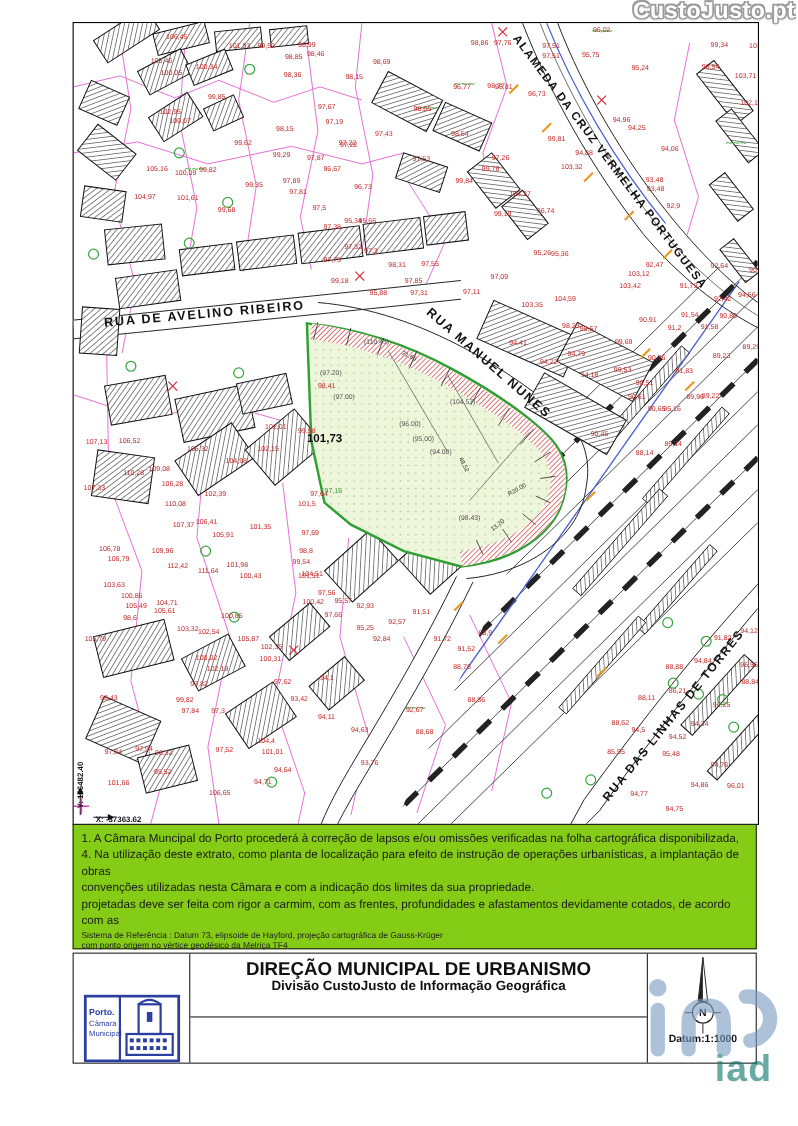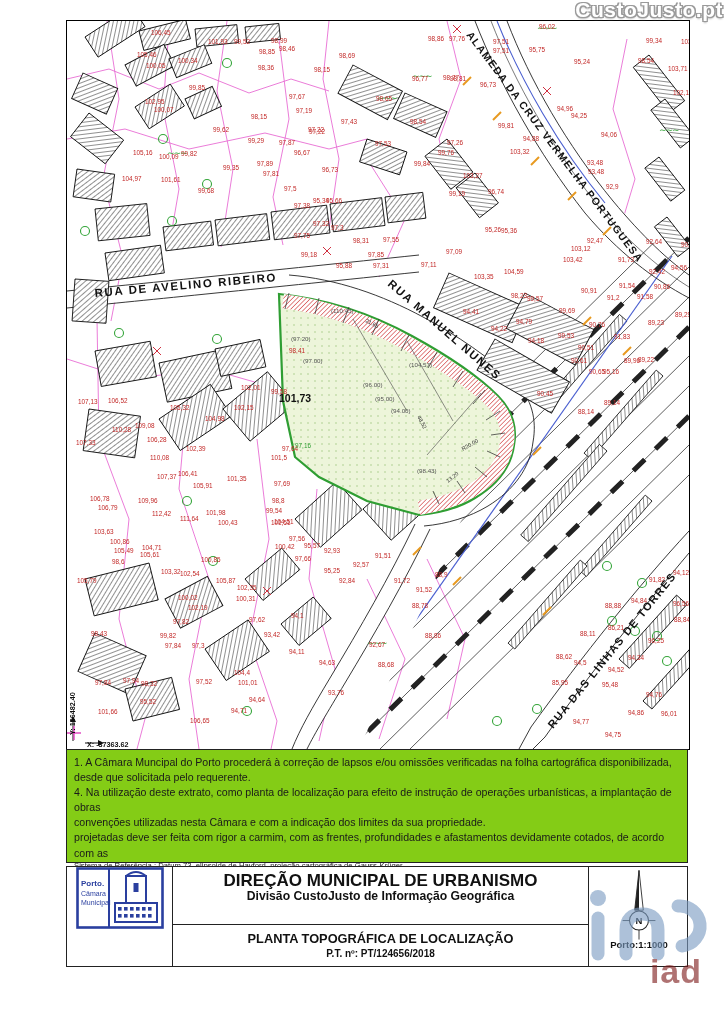--- a/index.html
+++ b/index.html
@@ -23,33 +23,33 @@
   .sq{font-size:9px;fill:#35a53a;letter-spacing:-1px;}
   .notes-box{position:absolute;left:66px;top:749px;width:622px;height:114px;
     border:1.2px solid #222;box-sizing:border-box;padding:5px 7px 0 7px;background:#84cc16;}
   .note{font-size:10.6px;line-height:15.1px;color:#1a1a1a;}
   .ref{font-size:7.7px;line-height:9.5px;color:#222;}
   .cl-row{position:relative;margin-top:3px;font-size:11px;height:16px;}
   .cl-row .date{position:absolute;left:322px;top:0;}
   .footer{position:absolute;left:66px;top:866px;width:622px;height:101px;
     border:1.4px solid #222;box-sizing:border-box;background:#fff;}
   .cell-logo{position:absolute;left:0;top:0;width:106px;height:100%;
-    border-right:1.2px solid #222;box-sizing:border-box;display:flex;align-items:flex-start;justify-content:center;}
+    border-right:1.2px solid #222;box-sizing:border-box;display:flex;align-items:flex-end;justify-content:center;}
   .cell-mid{position:absolute;left:106px;top:0;width:415px;height:100%;box-sizing:border-box;}
   .mid-top{height:58px;border-bottom:1.2px solid #222;box-sizing:border-box;text-align:center;padding-top:6px;}
   .mid-bottom{text-align:center;padding-top:6px;}
   .org1{font-size:17px;font-weight:bold;line-height:16px;}
   .org2{font-size:12.2px;font-weight:bold;line-height:15px;}
   .title{font-size:12.8px;font-weight:bold;line-height:16px;}
   .ptnum{font-size:10px;font-weight:bold;line-height:14px;}
   .cell-right{position:absolute;left:521px;top:0;width:101px;height:100%;
     border-left:1.2px solid #222;box-sizing:border-box;text-align:center;}
   .escala{font-size:9.5px;font-weight:bold;margin-top:-4px;}
   .iad{position:absolute;left:582px;top:884px;z-index:10;opacity:.62;}
-  .iad-text{font-size:34px;font-weight:bold;color:#7f1d1d;text-align:right;
+  .iad-text{font-size:34px;font-weight:bold;color:#0f766e;text-align:right;
     margin-top:-14px;padding-right:6px;letter-spacing:1px;}
   .logo-svg,.compass-svg{display:block;margin:0 auto;}
 </style>
 </head>
 <body>
 
 <div class="page">
 
   <div class="cj-watermark">CustoJusto.pt</div>
 
@@ -541,21 +541,20 @@
           <text x="399" y="14" class="street" transform="rotate(53 399 14)" font-size="10.5" letter-spacing="1.3">ALAMEDA DA CRUZ VERMELHA PORTUGUESA</text>
           <text x="486" y="708" class="street" transform="rotate(-51 486 708)" font-size="11" letter-spacing="1.5">RUA DAS LINHAS DE TORRES</text>
           <text x="8" y="714" class="coord" transform="rotate(-90 8 714)">Y: 166482.40</text>
           <text x="20" y="726" class="coord">X: -37363.62</text>
         </g>
     </svg>
   </div>
 
   <div class="notes-box">
     <div class="note">1. A Câmara Muncipal do Porto procederá à correção de lapsos e/ou omissões verificadas na folha cartográfica disponibilizada,</div>
-    <div class="note">desde que solicitada pelo requerente.</div>
     <div class="note">4. Na utilização deste extrato, como planta de localização para efeito de instrução de operações urbanísticas, a implantação de obras</div>
     <div class="note">convenções utilizadas nesta Câmara e com a indicação dos limites da sua propriedade.</div>
     <div class="note">projetadas deve ser feita com rigor a carmim, com as frentes, profundidades e afastamentos devidamente cotados, de acordo com as</div>
     <div class="ref">Sistema de Referência : Datum 73, elipsoide de Hayford, projeção cartográfica de Gauss-Krüger</div>
     <div class="ref">com ponto origem no vértice geodésico da Melriça TF4</div>
     <div class="cl-row">
       <span>C. L. 1992 -</span>
       <span class="date">06-07-2021</span>
     </div>
   </div>
@@ -588,36 +587,32 @@
           <rect x="66" y="47" width="3.6" height="3.6"></rect>
             <rect x="72" y="47" width="3.6" height="3.6"></rect>
         </g>
       </svg>
     </div>
     <div class="cell-mid">
       <div class="mid-top">
         <div class="org1">DIREÇÃO MUNICIPAL DE URBANISMO</div>
         <div class="org2">Divisão CustoJusto de Informação Geográfica</div>
       </div>
-      <div class="mid-bottom">
-        <div class="title">PLANTA TOPOGRÁFICA DE LOCALIZAÇÃO</div>
-        <div class="ptnum">P.T. nº: PT/124656/2018</div>
-      </div>
     </div>
     <div class="cell-right">
       <svg class="compass-svg" width="58" height="76" viewBox="-29 -46 58 88">
         <line x1="0" y1="-42" x2="0" y2="38" stroke="#222" stroke-width="1"></line>
         <polygon points="0,-42 5,4 -5,4" fill="#fff" stroke="#222" stroke-width="1"></polygon>
         <polygon points="0,-42 0,4 -5,4" fill="#222"></polygon>
         <circle cx="0" cy="16" r="11" fill="#fff" stroke="#222" stroke-width="1.2"></circle>
         <line x1="-19" y1="16" x2="-11" y2="16" stroke="#222" stroke-width="1"></line>
         <line x1="11" y1="16" x2="19" y2="16" stroke="#222" stroke-width="1"></line>
         <text x="0" y="20" text-anchor="middle" font-size="11" font-weight="bold" fill="#111">N</text>
       </svg>
-      <div class="escala">Porto:1:1000</div>
+      <div class="escala">Datum:1:1000</div>
     </div>
   </div>
 
   <div class="iad">
     <svg width="126" height="78" viewBox="0 0 126 78">
       <g fill="none" stroke="#7b9cc2" stroke-width="13" stroke-linecap="round">
         <line x1="16" y1="34" x2="16" y2="70"></line>
         <path d="M44,70 V46 Q44,30 60,30 Q76,30 76,46 V70"></path>
         <path d="M96,22 a17,17 0 1,1 4,40"></path>
       </g>

